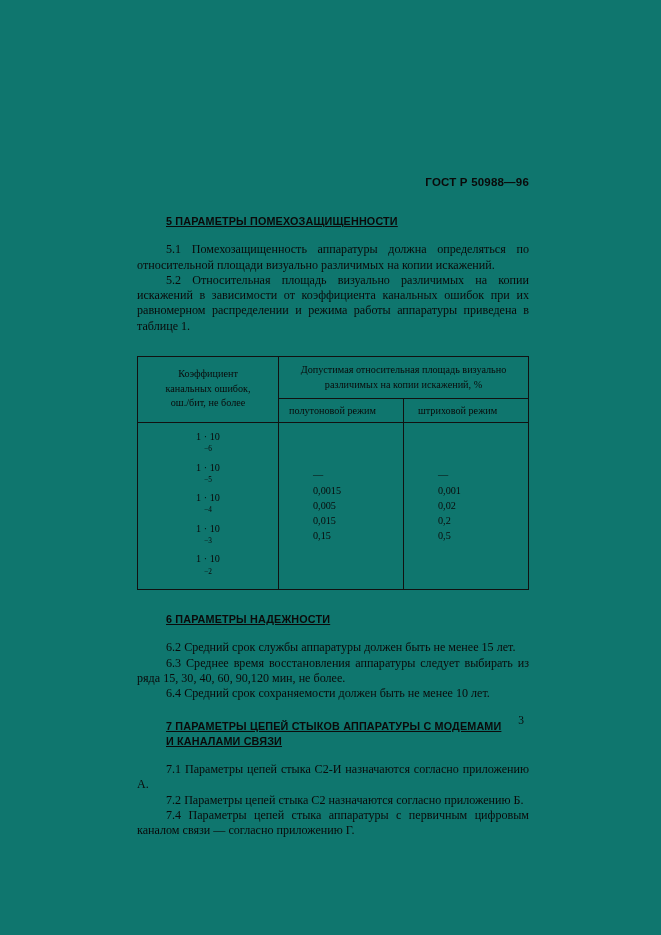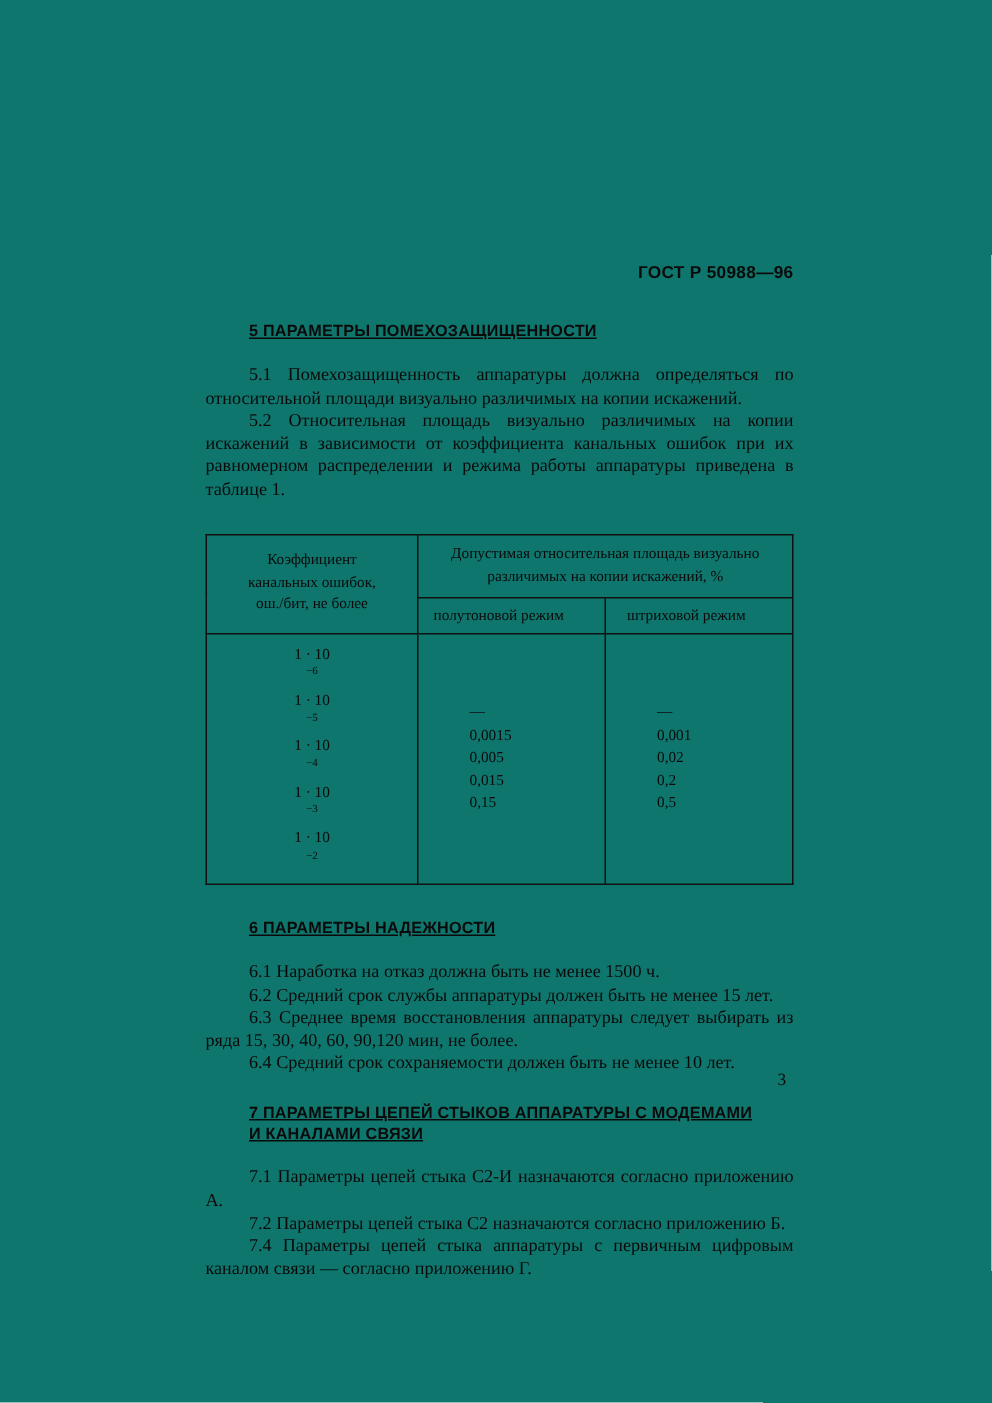--- a/index.html
+++ b/index.html
@@ -185,21 +185,20 @@
             </span>
           </td>
         </tr>
       </tbody>
     </table>
 
     <div class="block-gap-22"></div>
 
     <div class="section-heading">6  ПАРАМЕТРЫ НАДЕЖНОСТИ</div>
 
-    <p class="body">6.1  Наработка на отказ должна быть не менее 1500 ч.</p>
     <p class="body">6.2  Средний срок службы аппаратуры должен быть не менее 15 лет.</p>
     <p class="body">6.3  Среднее время восстановления аппаратуры следует выбирать из ряда 15, 30, 40, 60, 90,120 мин, не более.</p>
     <p class="body">6.4  Средний срок сохраняемости должен быть не менее 10 лет.</p>
 
     <div class="block-gap-18"></div>
 
     <div class="section-heading">
       <span class="l1">7  ПАРАМЕТРЫ ЦЕПЕЙ СТЫКОВ АППАРАТУРЫ С МОДЕМАМИ</span>
       <span class="l2">И КАНАЛАМИ СВЯЗИ</span>
     </div>

